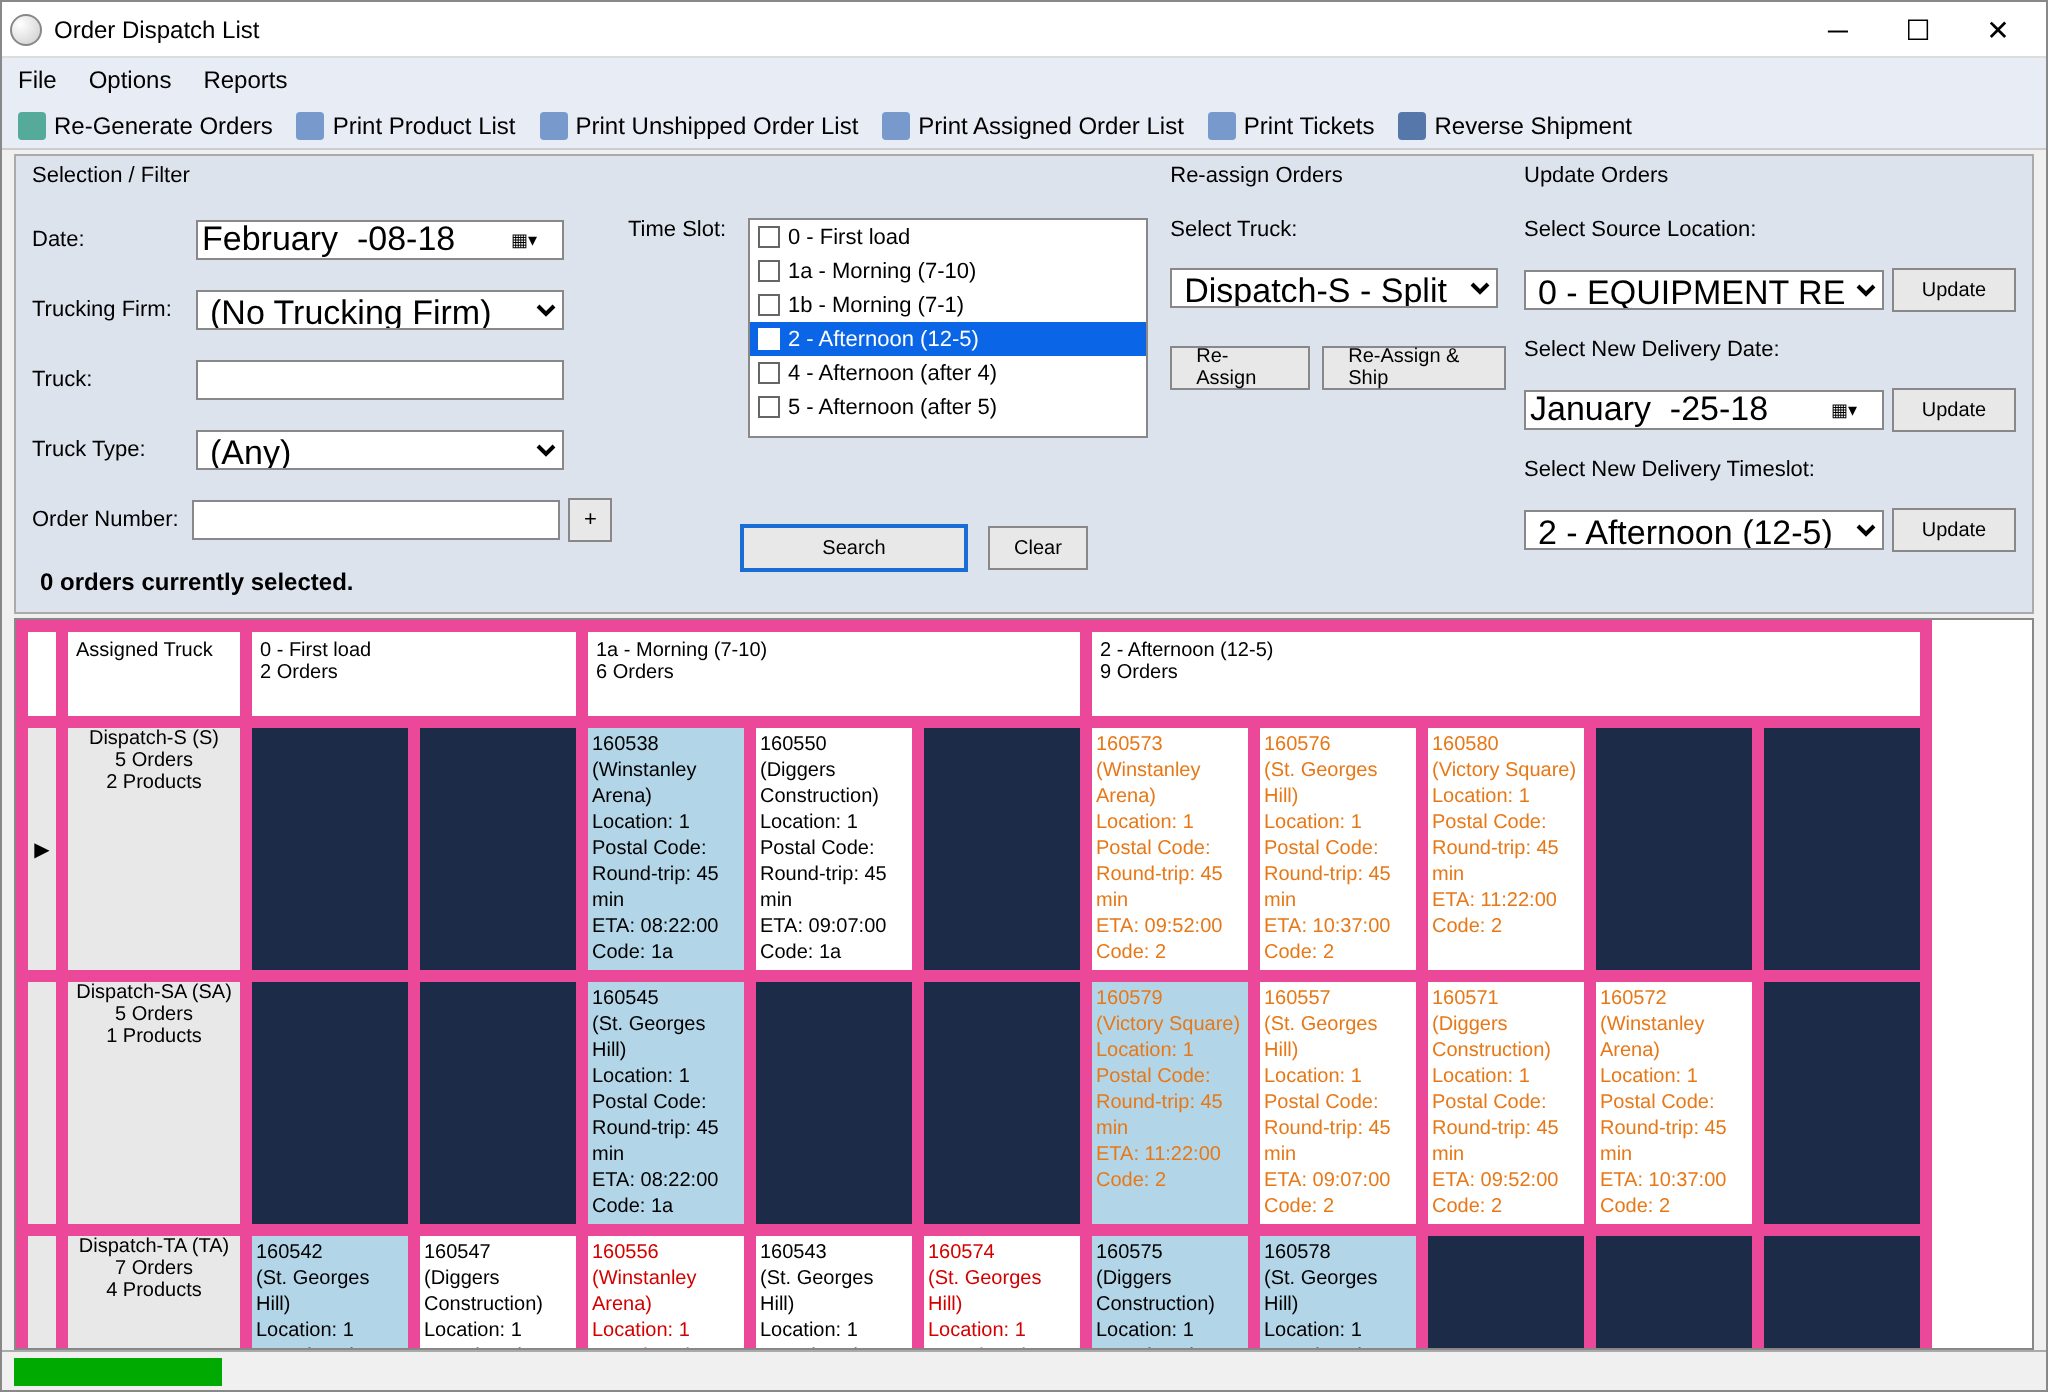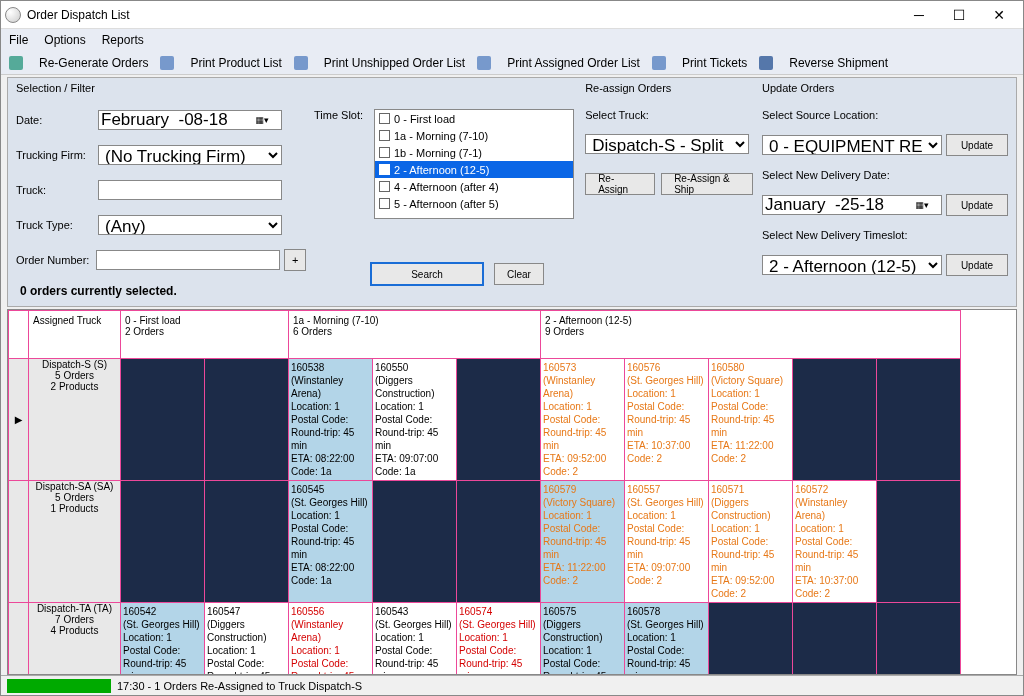--- a/index.html
+++ b/index.html
@@ -5,21 +5,21 @@
 * { box-sizing: border-box; font-family: 'Segoe UI', Tahoma, sans-serif; }
 body { margin: 0; background: #fff; font-size: 11px; color: #000; }
 .window { width: 1024px; height: 696px; border: 1px solid #888; background: #f0f0f0; display: flex; flex-direction: column; position: relative; }
 .titlebar { height: 28px; background: #fff; display: flex; align-items: center; padding: 0 4px; border-bottom: 1px solid #ddd; }
 .titlebar .icon { width: 16px; height: 16px; border: 1px solid #888; border-radius: 50%; margin-right: 6px; background: radial-gradient(circle at 30% 30%, #fff, #ccc); }
 .titlebar .title { flex: 1; font-size: 12px; }
 .titlebar .ctrls { display: flex; }
 .titlebar .ctrls span { width: 40px; height: 24px; display: inline-flex; align-items: center; justify-content: center; font-size: 14px; }
 .menubar { height: 22px; background: #e8ecf4; display: flex; align-items: center; padding: 0 8px; gap: 16px; font-size: 12px; }
 .toolbar { height: 24px; background: #e8ecf4; display: flex; align-items: center; padding: 0 8px; gap: 12px; border-bottom: 1px solid #ccc; font-size: 12px; }
-.toolbar .tbtn { display: inline-flex; align-items: center; gap: 16px; }
+.toolbar .tbtn { display: inline-flex; align-items: center; gap: 4px; }
 .toolbar .ticon { width: 14px; height: 14px; background: #5a9; border-radius: 2px; display: inline-block; }
 .toolbar .ticon.print { background: #79c; }
 .toolbar .ticon.rev { background: #57a; }
 .filter-row { display: flex; padding: 4px 8px 8px 8px; gap: 8px; background: #dce3ed; border: 1px solid #aaa; margin: 2px 6px; }
 .fgroup { display: flex; flex-direction: column; gap: 13px; }
 .fgroup .hdr { font-size: 11px; margin-bottom: 2px; }
 .frow { display: flex; align-items: center; gap: 4px; height: 22px; }
 .flabel { width: 78px; font-size: 11px; }
 select, input[type=text] { height: 20px; font-size: 17px; border: 1px solid #888; background: #fff; padding: 0 2px; }
 .w164 { width: 164px; } .w184 { width: 184px; } .w180 { width: 180px; }
@@ -28,21 +28,21 @@
 .timeslot-list .opt { height: 17px; display: flex; align-items: center; padding: 0 4px; gap: 4px; font-size: 11px; }
 .timeslot-list .opt.sel { background: #0a66e6; color: #fff; }
 .timeslot-list .cb { width: 11px; height: 11px; border: 1px solid #666; background: #fff; }
 .timeslot-list .opt.sel .cb { border-color: #fff; }
 .btn { height: 22px; padding: 0 12px; border: 1px solid #888; background: #e8e8e8; display: inline-flex; align-items: center; justify-content: center; font-size: 10px; }
 .btn.search { width: 114px; height: 24px; border: 2px solid #1a6dd6; }
 .btn.update { width: 62px; }
 .selmsg { font-weight: bold; font-size: 12px; padding-left: 4px; }
 .grid-wrap { flex: 1; overflow: auto; margin: 0 6px 0 6px; border: 1px solid #888; background: #fff; }
 .grid { border-collapse: collapse; }
-.grid th, .grid td { border: 1px solid #ec4899; vertical-align: top; padding: 0; font-size: 10px; }
+.grid th, .grid td { border: 6px solid #ec4899; vertical-align: top; padding: 0; font-size: 10px; }
 .grid th { background: #fff; font-weight: normal; text-align: left; padding: 4px; height: 48px; }
 .rowhdr { width: 20px; background: #e8e8e8; }
 .truckcol { width: 92px; padding: 6px; text-align: center; background: #e8e8e8; }
 .cardcell { width: 84px; height: 122px; }
 .cardcell.dark { background: #1c2b48; }
 .card { height: 100%; padding: 2px; text-align: left; line-height: 1.3; font-size: 10px; }
 .card.lblue { background: #b3d5e8; }
 .card.white { background: #fff; }
 .card.orange { color: #e77817; }
 .card.red { color: #d40000; }
@@ -301,15 +301,14 @@
         <td class="cardcell dark"></td>
             <td class="cardcell dark"></td>
             <td class="cardcell dark"></td>
       </tr>
     </tbody>
       </table>
   </div>
 
   <div class="statusbar">
     <span class="prog"></span>
-    <span>17:30 - 1 Orders Re-Assigned to Truck Dispatch-S</span>
   </div>
 </div>
 
 </body></html>

